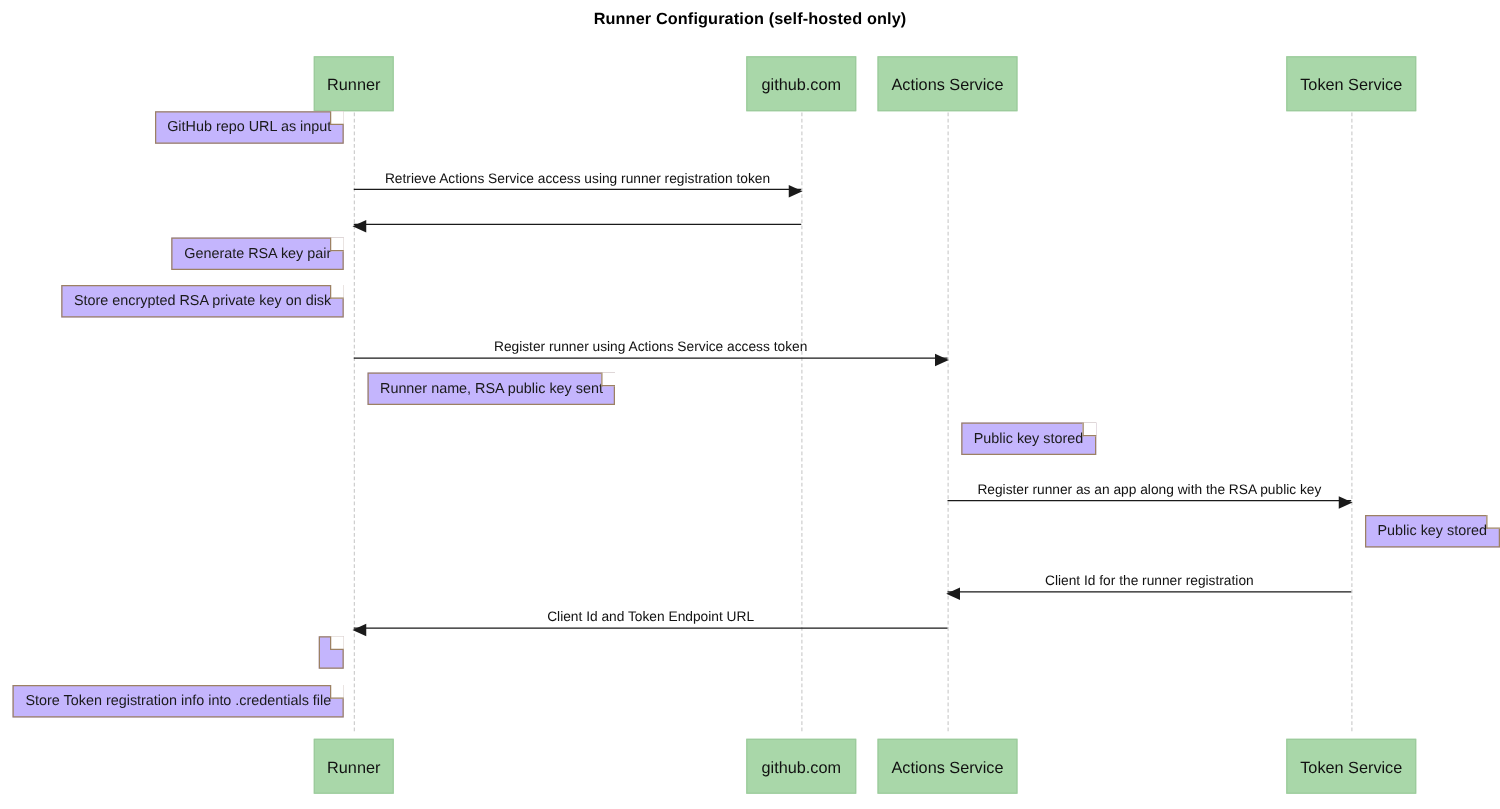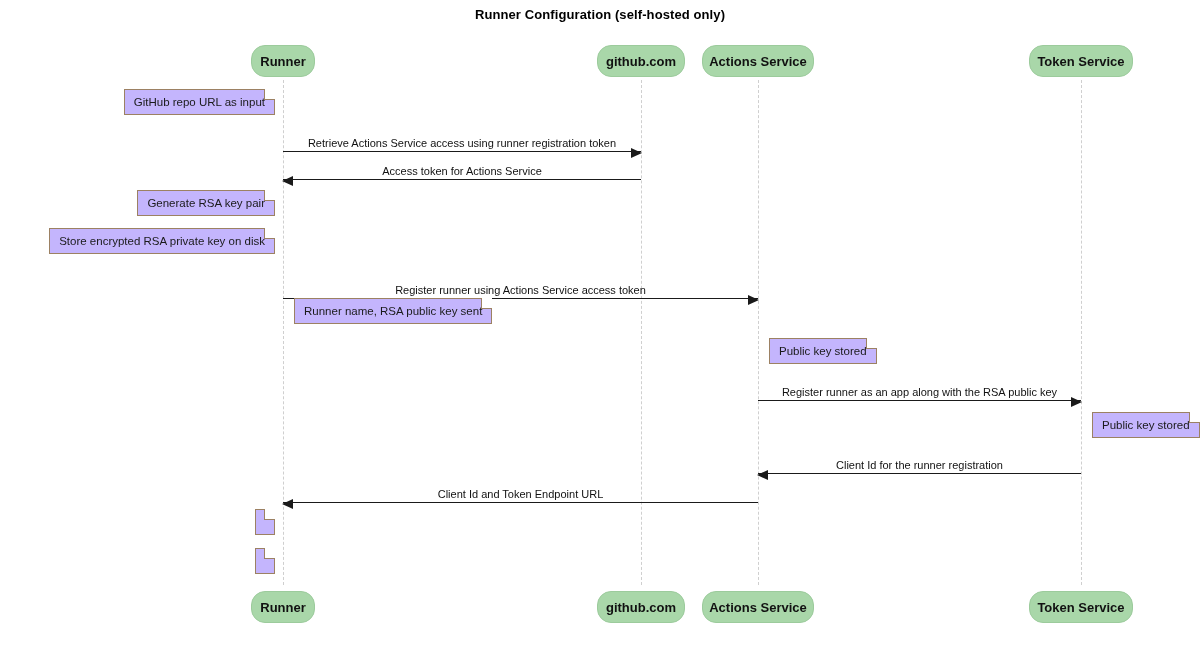--- a/index.html
+++ b/index.html
@@ -34,30 +34,30 @@
   .lifeline {
     position: absolute;
     width: 0;
     border-left: 1px dashed #cfcfcf;
     top: 80px;
     height: 505px;
   }
   
   .participant {
     position: absolute;
-    height: 32px;
-    border-radius: 14px;
+    height: 44px;
+    border-radius: 0;
     background: #a9d7a9;
     border: 1px solid #9ccb9c;
     box-sizing: border-box;
     display: flex;
     align-items: center;
     justify-content: center;
     font-size: 13px;
-    font-weight: bold;
+    font-weight: normal;
     color: #111111;
     white-space: nowrap;
   }
   
   .note {
     position: absolute;
     background: #c4b5fd;
     border: 1px solid #9c8163;
     box-sizing: border-box;
     font-size: 11.5px;
@@ -162,23 +162,22 @@
     </div>
   <div id="messages">
       <div class="msg to-right" style="left: 283px; width: 358px; top: 130px;">
         <div class="line"></div>
         <div class="head"></div>
         <div class="label">Retrieve Actions Service access using runner registration token</div>
       </div>
       <div class="msg to-left" style="left: 283px; width: 358px; top: 158px;">
         <div class="line"></div>
         <div class="head"></div>
-        <div class="label">Access token for Actions Service</div>
-      </div>
-      <div class="msg to-right" style="left: 283px; width: 475px; top: 265px; margin-top: 12px;">
+      </div>
+      <div class="msg to-right" style="left: 283px; width: 475px; top: 265px;">
         <div class="line"></div>
         <div class="head"></div>
         <div class="label">Register runner using Actions Service access token</div>
       </div>
       <div class="msg to-right" style="left: 758px; width: 323px; top: 379px;">
         <div class="line"></div>
         <div class="head"></div>
         <div class="label">Register runner as an app along with the RSA public key</div>
       </div>
       <div class="msg to-left" style="left: 758px; width: 323px; top: 452px;">
@@ -214,17 +213,18 @@
         <span class="fold"></span>
       </div>
       <div class="note" style="top: 412px; left: 1092px;">
         <span>Public key stored</span>
         <span class="fold"></span>
       </div>
       <div class="note" style="top: 509px; right: 925px;">
         <span class="fold"></span>
       </div>
       <div class="note" style="top: 548px; right: 925px;">
+        <span>Store Token registration info into .credentials file</span>
         <span class="fold"></span>
       </div>
     </div>
 
 </div>
 
 </body></html>

